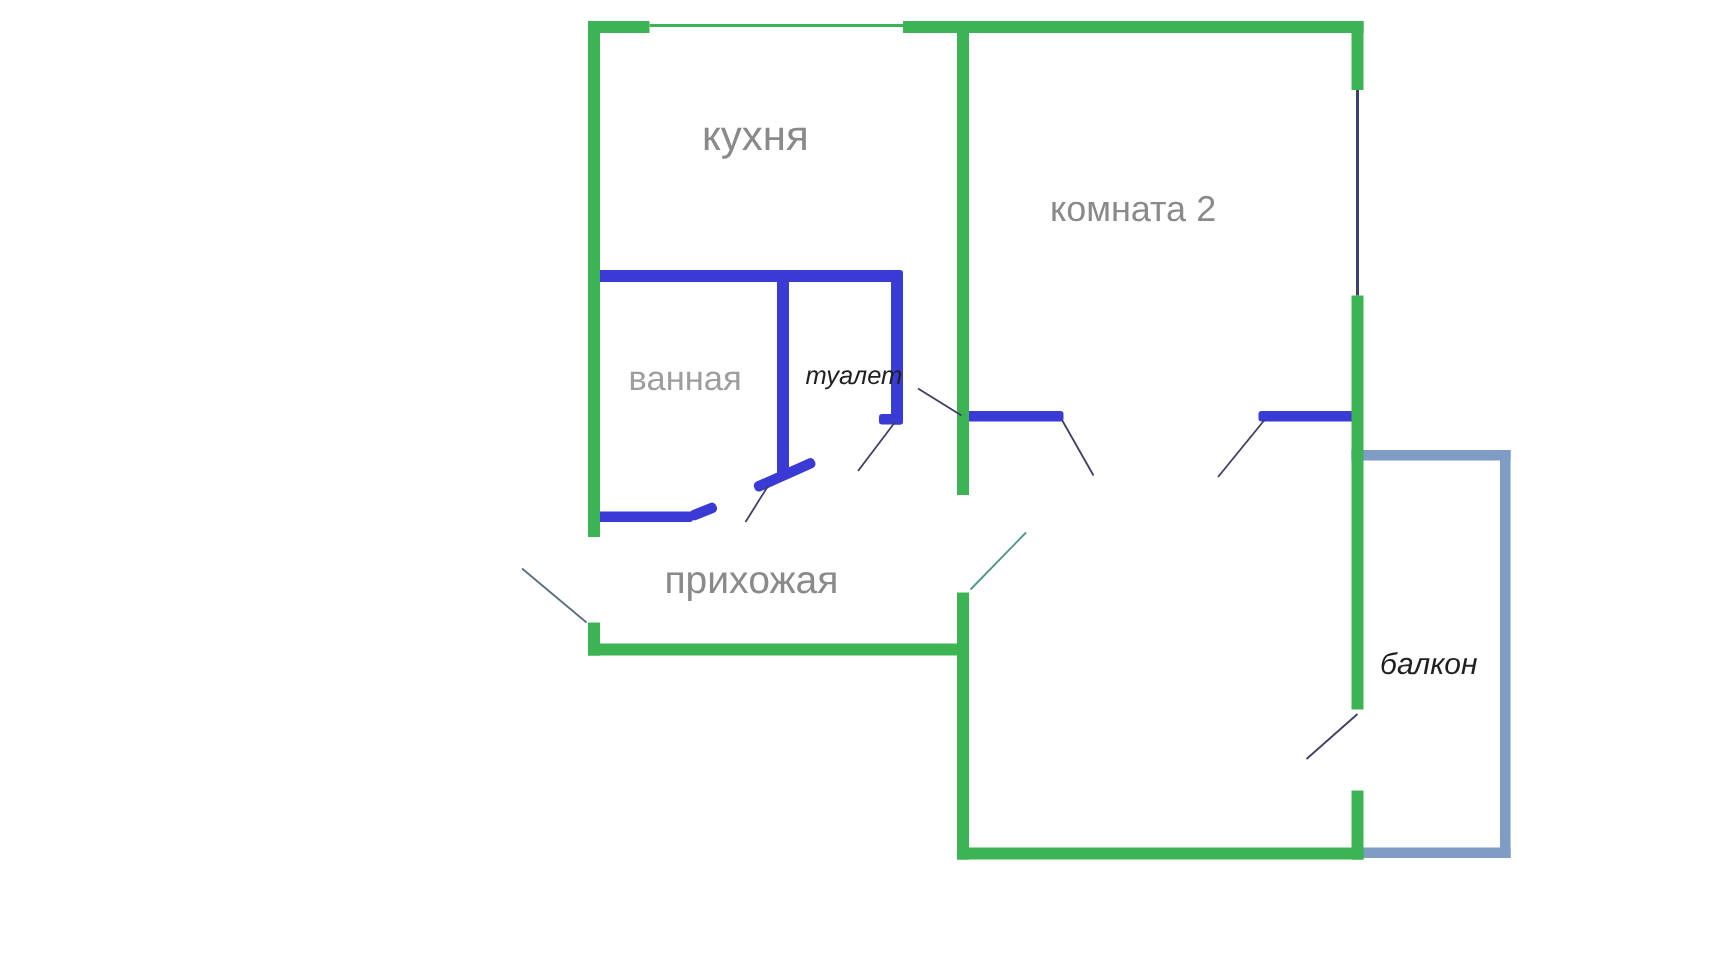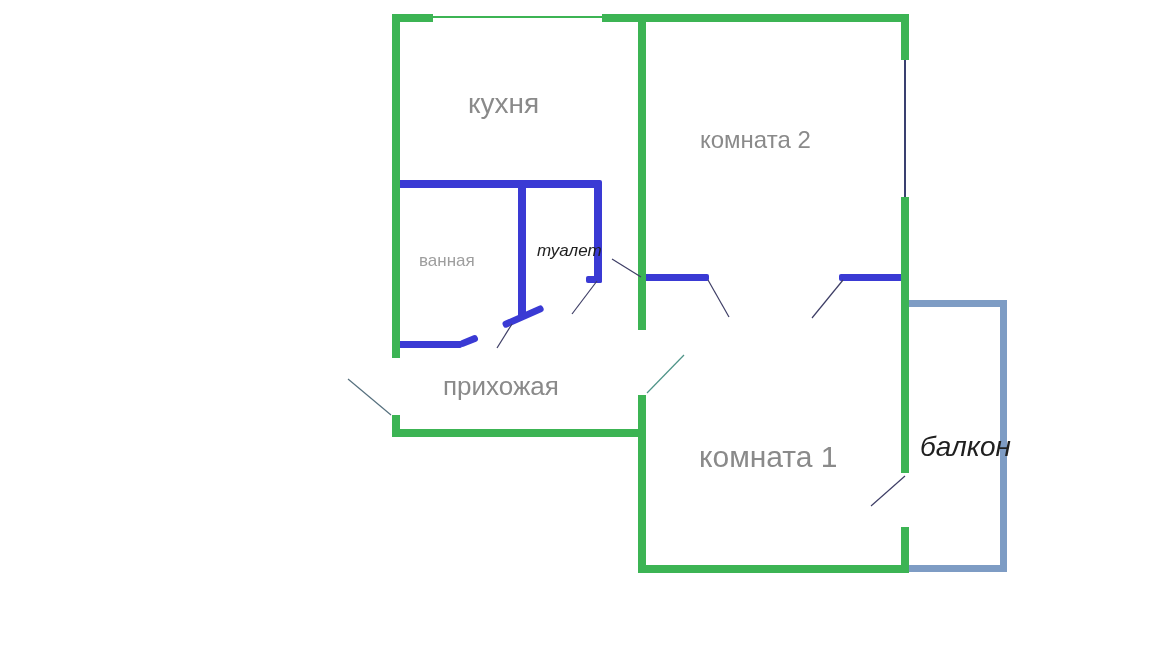--- a/index.html
+++ b/index.html
@@ -69,21 +69,20 @@
     <line class="sw-gray" x1="348" y1="379" x2="391" y2="415"></line>
     <line class="sw-dark" x1="497" y1="348" x2="512" y2="324"></line>
     <line class="sw-dark" x1="572" y1="314" x2="597" y2="281"></line>
     <line class="sw-dark" x1="612" y1="259" x2="641" y2="277"></line>
     <line class="sw-dark" x1="708" y1="280" x2="729" y2="317"></line>
     <line class="sw-dark" x1="843" y1="280" x2="812" y2="318"></line>
     <line class="sw-teal" x1="647" y1="393" x2="684" y2="355"></line>
     <line class="sw-dark" x1="905" y1="476" x2="871" y2="506"></line>
   </svg>
 
-  <div class="room-label" style="left:468px;top:76px;font-size:28px;margin-top:13px;">кухня</div>
+  <div class="room-label" style="left:468px;top:76px;font-size:28px;">кухня</div>
   <div class="room-label" style="left:700px;top:127px;font-size:24px;">комната 2</div>
-  <div class="room-label label-light" style="left:419px;top:240px;font-size:17px;margin-top:12px;">ванная</div>
+  <div class="room-label label-light" style="left:419px;top:240px;font-size:23px;">ванная</div>
   <div class="room-label label-dark" style="left:537px;top:242px;font-size:17px;">туалет</div>
   <div class="room-label" style="left:443px;top:372px;font-size:26px;">прихожая</div>
-  <div class="room-label" style="left:699px;top:440px;font-size:30px;">комната 1</div>
-  <div class="room-label label-dark" style="left:920px;top:432px;font-size:28px;">балкон</div>
+  <div class="room-label label-dark" style="left:920px;top:432px;font-size:20px;">балкон</div>
 
 </div>
 
 </body></html>

